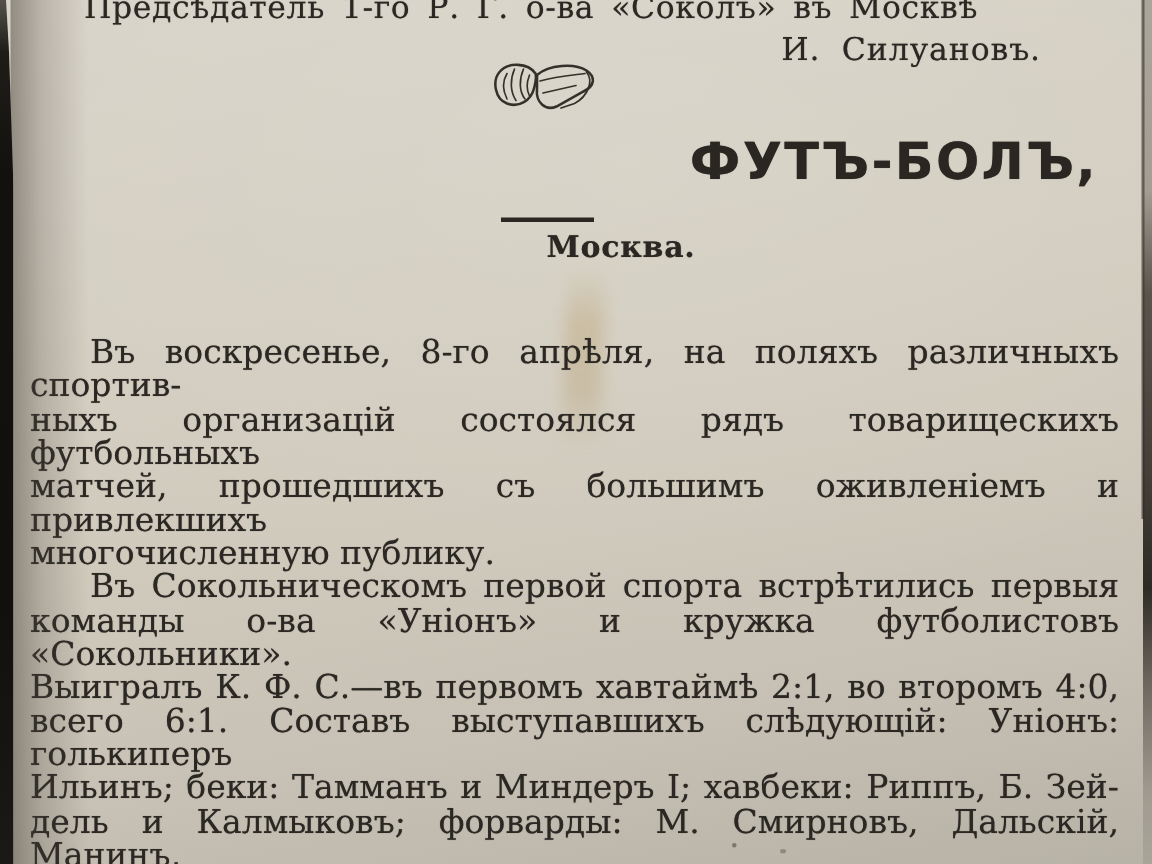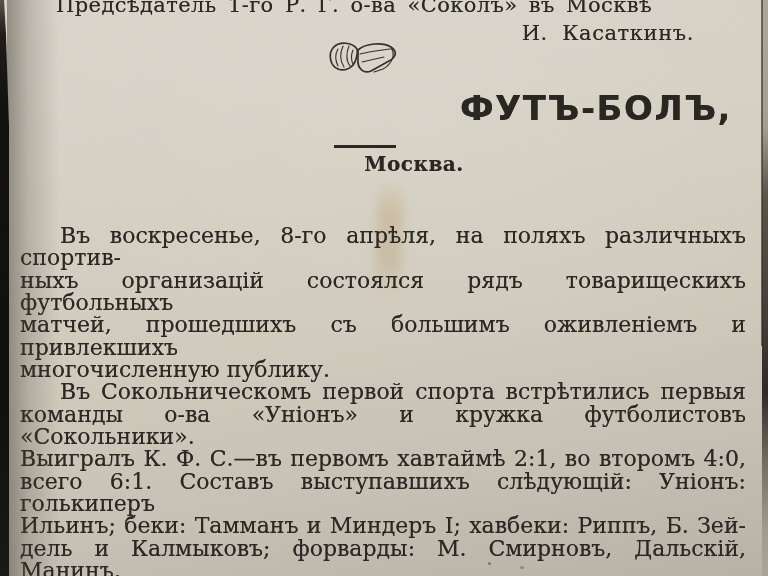--- a/index.html
+++ b/index.html
@@ -82,21 +82,21 @@
 </style>
 </head>
 <body>
 
 <div class="page">
 
   <div class="stain"></div>
 
   <div class="header-line ink">Предсѣдатель 1-го Р. Г. о-ва «Соколъ» въ Москвѣ</div>
 
-  <div class="signature ink">И. Касаткинъ.</div>
+  <div class="signature ink">И. Силуановъ.</div>
 
   <div class="ornament">
     <svg viewBox="0 0 74 40" width="74" height="40" fill="none" stroke="#34302a" stroke-width="1.7" stroke-linecap="round">
       <path d="M30,8 C25,1 12,0 6,7 C1,13 3,25 11,28 C19,31 27,26 29,18 C30,14 31,11 30,8 Z"></path>
       <path d="M11,8 C8,13 8,19 11,25" stroke-width="1.1"></path>
       <path d="M16,5 C13,12 13,20 17,26" stroke-width="1.1"></path>
       <path d="M22,5 C19,12 19,20 23,25" stroke-width="1.1"></path>
       <path d="M26,9 C24,14 24,19 26,23" stroke-width="1.1"></path>
       <path d="M31,9 C39,2 56,1 64,6 C70,10 70,16 62,20 L44,30 C37,33 30,28 31,18 Z"></path>
       <path d="M33,13 C44,10 56,9 63,8" stroke-width="1.1"></path>

